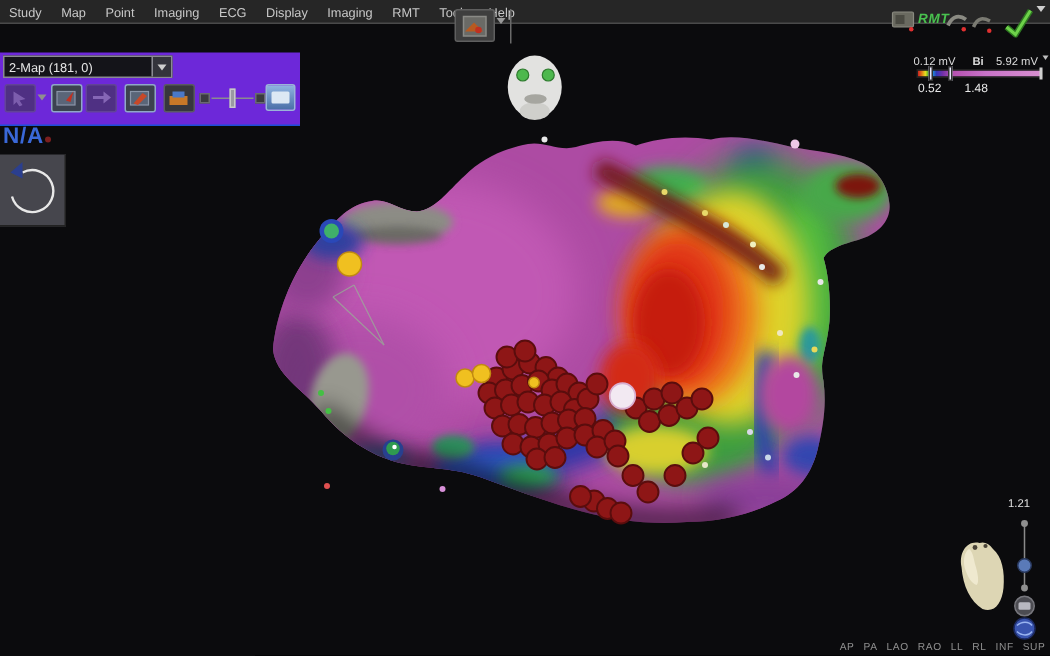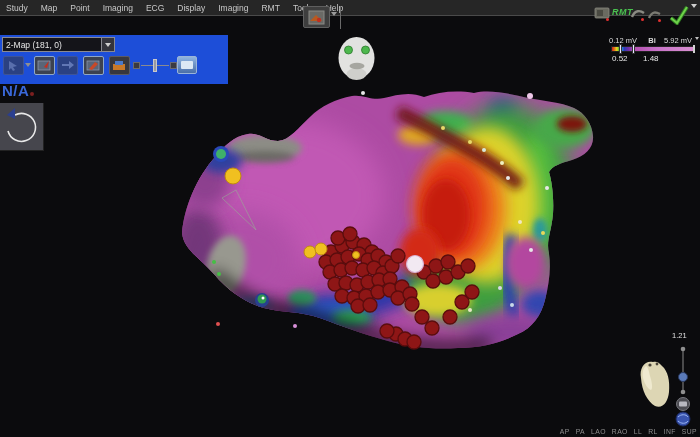--- a/index.html
+++ b/index.html
@@ -13,21 +13,21 @@
   .center-btn{position:absolute;left:303px;top:6px;width:27px;height:22px;background:#3e3e3e;border:1px solid #5f5f5f;border-radius:2px;display:flex;align-items:center;justify-content:center;}
   .center-btn svg{display:block;}
   .center-caret{position:absolute;left:331px;top:12px;width:0;height:0;border-left:3.5px solid transparent;border-right:3.5px solid transparent;border-top:4px solid #9a9a9a;}
   .vsep{position:absolute;left:340px;top:6px;width:1px;height:23px;background:#6a6a6a;}
   .rmt-logo{position:absolute;left:612px;top:7px;font-size:9px;font-style:italic;font-weight:bold;color:#49c24f;letter-spacing:.5px;}
   .tr-icon{position:absolute;}
   .red-dot{position:absolute;width:3px;height:3px;border-radius:50%;background:#e03030;}
   .check-caret{position:absolute;left:691px;top:4px;width:0;height:0;border-left:3px solid transparent;border-right:3px solid transparent;border-top:4px solid #cfcfcf;}
 
   
-  .left-panel{position:absolute;left:0;top:35px;width:228px;height:49px;background:#1d4ed8;border-bottom:1px solid #1d4ed8;}
+  .left-panel{position:absolute;left:0;top:35px;width:200px;height:49px;background:#6d28d9;border-bottom:1px solid #1d4ed8;}
   .map-select{position:absolute;left:2px;top:2px;width:113px;height:15px;background:#141419;border:1px solid #8a8a92;display:flex;align-items:center;}
   .map-select .val{flex:1;font-size:8.5px;color:#e6e6e6;padding-left:3px;white-space:nowrap;overflow:hidden;}
   .map-select .dd{width:13px;height:13px;background:#34343c;border-left:1px solid #8a8a92;display:flex;align-items:center;justify-content:center;}
   .map-select .dd i{width:0;height:0;border-left:3px solid transparent;border-right:3px solid transparent;border-top:4px solid #cfcfcf;}
   .tb-btn{position:absolute;top:21px;width:21px;height:19px;background:#37373d;border:1px solid #5a5a62;border-radius:2px;display:flex;align-items:center;justify-content:center;}
   .tb-btn.sel{border-color:#8fa7c8;background:#3c4250;}
   .tb-btn.dis{opacity:.55;}
   .tb-caret{position:absolute;left:25px;top:28px;width:0;height:0;border-left:3px solid transparent;border-right:3px solid transparent;border-top:4px solid #8f8f8f;}
   .tb-sq{position:absolute;top:27px;width:7px;height:7px;background:#3a3a40;border:1px solid #6a6a72;}
   .tb-track{position:absolute;left:141px;top:30px;width:28px;height:1px;background:#8a8a90;}

